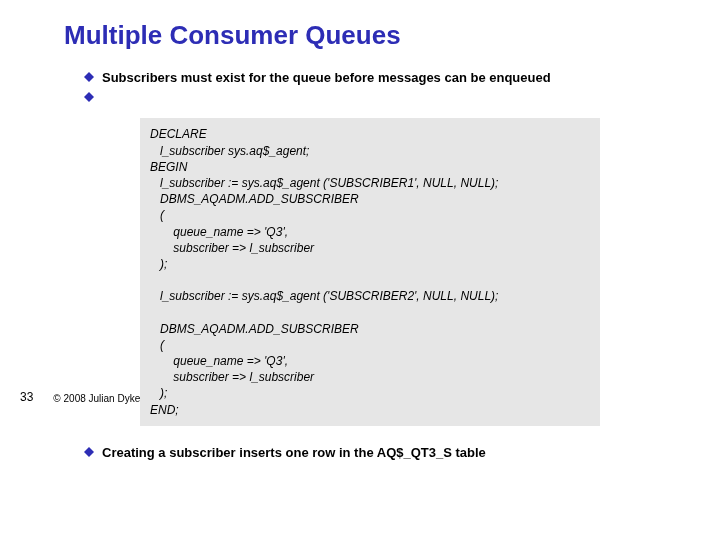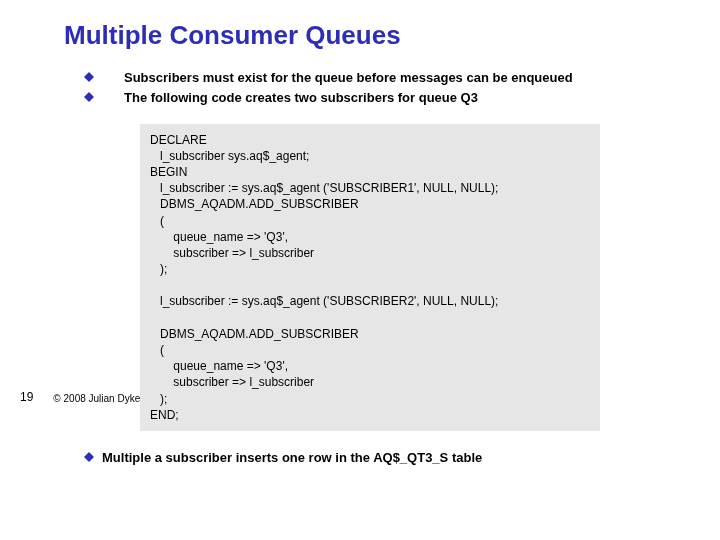--- a/index.html
+++ b/index.html
@@ -26,21 +26,20 @@
     margin-bottom: 18px;
   }
   .bullets {
     margin-left: 84px;
     margin-right: 40px;
   }
   .bullet-row {
     display: flex;
     align-items: flex-start;
     margin-bottom: 2px;
-    gap: 22px;
   }
   .bullet-icon {
     flex: 0 0 18px;
     margin-top: 3px;
   }
   .bullet-text {
     font-size: 13px;
     font-weight: bold;
     color: #000;
     line-height: 1.4;
@@ -49,20 +48,21 @@
     background: #e6e6e6;
     margin-left: 140px;
     margin-right: 120px;
     margin-top: 16px;
     padding: 8px 10px 8px 10px;
     font-family: Arial, Helvetica, sans-serif;
     font-size: 12px;
     color: #000;
     line-height: 1.35;
     white-space: pre;
+    font-style: italic;
   }
   .bottom-bullet {
     margin-left: 84px;
     margin-top: 18px;
     display: flex;
     align-items: flex-start;
   }
   .footer {
     position: absolute;
     bottom: 16px;
@@ -108,21 +108,20 @@
           </svg>
       </span>
       <span class="bullet-text">Subscribers must exist for the queue before messages can be enqueued</span>
     </div>
     <div class="bullet-row">
       <span class="bullet-icon">
         <svg class="diamond" width="10" height="10" viewBox="0 0 10 10">
             <polygon points="5,0 10,5 5,10 0,5" fill="#2d2db5"></polygon>
           </svg>
       </span>
-      <span class="bullet-text">The following code creates two subscribers for queue Q3</span>
     </div>
   </div>
 
   <div class="codebox">DECLARE
    l_subscriber sys.aq$_agent;
 BEGIN
    l_subscriber := sys.aq$_agent ('SUBSCRIBER1', NULL, NULL);
    DBMS_AQADM.ADD_SUBSCRIBER
    (
        queue_name =&gt; 'Q3',
@@ -137,21 +136,21 @@
        subscriber =&gt; l_subscriber
    );
 END;</div>
 
   <div class="bottom-bullet">
     <span class="bullet-icon">
       <svg class="diamond" width="10" height="10" viewBox="0 0 10 10">
           <polygon points="5,0 10,5 5,10 0,5" fill="#2d2db5"></polygon>
         </svg>
     </span>
-    <span class="bullet-text">Multiple a subscriber inserts one row in the AQ$_QT3_S table</span>
+    <span class="bullet-text">Creating a subscriber inserts one row in the AQ$_QT3_S table</span>
   </div>
 
   <div class="footer">
-    <span class="page-num">19</span>
+    <span class="page-num">33</span>
     <span class="copyright">© 2008 Julian Dyke</span>
   </div>
 
 </div>
 
 </body></html>

